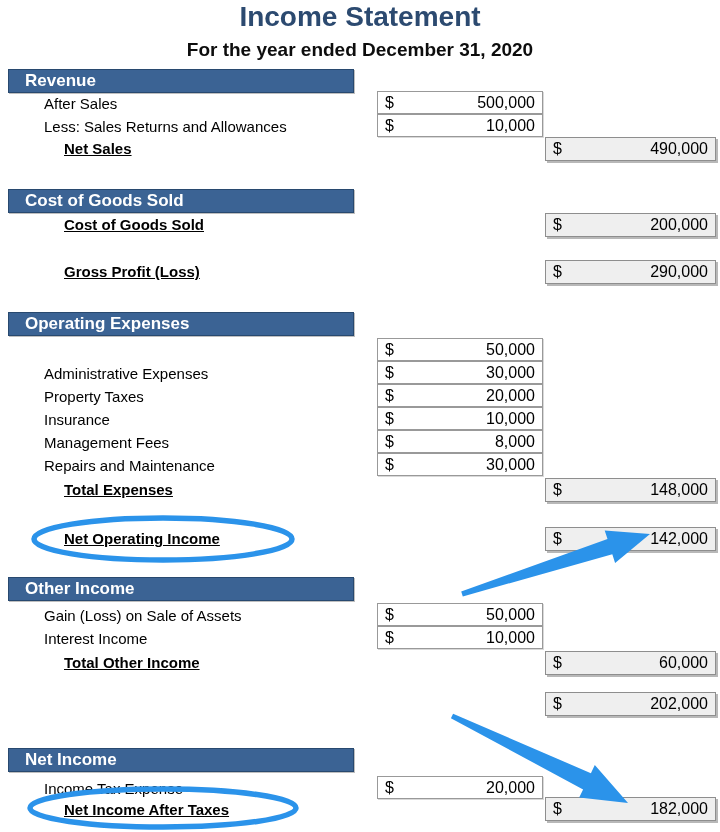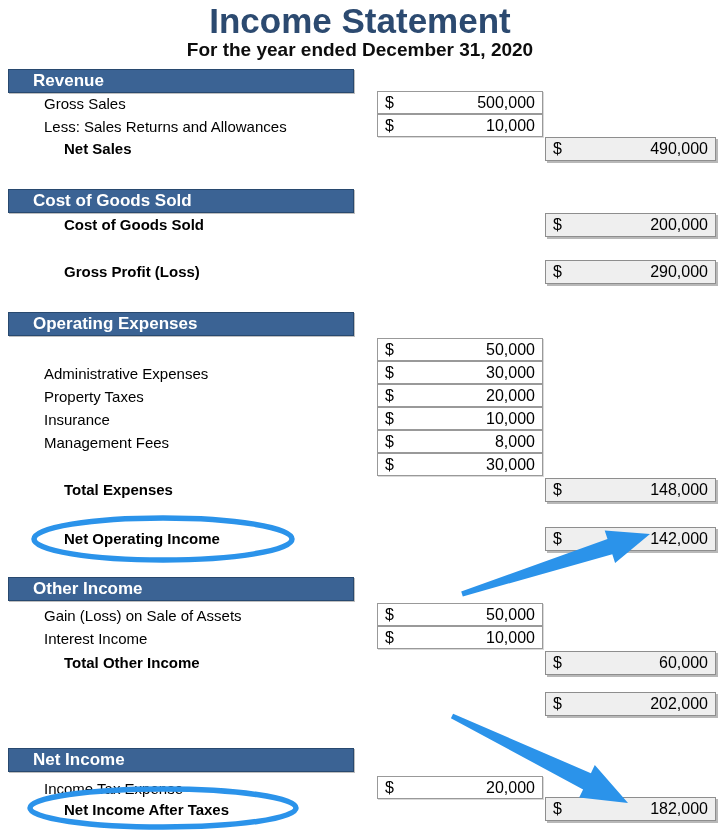--- a/index.html
+++ b/index.html
@@ -2,37 +2,37 @@
 <html><head>
 <meta charset="utf-8">
 <style>
   html,body { margin:0; padding:0; background:#ffffff; }
   .page {
     position:relative; width:720px; height:832px; background:#ffffff;
     font-family:"Liberation Sans","DejaVu Sans",sans-serif; overflow:hidden;
   }
   .title {
     position:absolute; top:1px; left:0; width:100%; text-align:center;
-    font-size:35px; font-weight:bold; color:#2C4A70;
+    font-size:28px; font-weight:bold; color:#2C4A70;
   }
   .subtitle {
     position:absolute; top:39px; left:0; width:100%; text-align:center;
     font-size:19px; font-weight:bold; color:#0d0d0d;
   }
   .secbar {
     position:absolute; left:8px; width:346px; height:24px; box-sizing:border-box;
     background:#3B6394; border:1px solid #28496F; color:#ffffff;
-    font-size:17px; font-weight:bold; line-height:22px; padding-left:24px;
+    font-size:17px; font-weight:bold; line-height:22px; padding-left:16px;
     box-shadow:1px 1px 0 rgba(0,0,0,0.25);
   }
   .rowlabel {
     position:absolute; height:23px; line-height:23px; font-size:15px;
     color:#000; white-space:nowrap;
   }
-  .rowlabel.bold { font-weight:bold; }
+  .rowlabel.bold { font-weight:bold;text-decoration:underline; }
   .box {
     position:absolute; box-sizing:border-box; display:flex;
     justify-content:space-between; align-items:center; padding:0 7px;
     font-size:16px; color:#000;
   }
   .box.mid {
     left:377px; width:166px; height:23px; background:#ffffff;
     border:1px solid #999999; box-shadow:1px 1px 0 rgba(0,0,0,0.15);
   }
   .box.right {
@@ -44,21 +44,21 @@
 </head>
 <body>
 
 <div class="page">
 
   <div class="title">Income Statement</div>
   <div class="subtitle">For the year ended December 31, 2020</div>
 
   <div class="secbar" style="top:69px">Revenue</div>
 
-  <div class="rowlabel" style="top:92px;left:44px">Gross Sales</div>
+  <div class="rowlabel" style="top:92px;left:44px">After Sales</div>
   <div class="box mid" style="top:91px">
     <span>$</span>
     <span>500,000</span>
   </div>
 
   <div class="rowlabel" style="top:115px;left:44px">Less: Sales Returns and Allowances</div>
   <div class="box mid" style="top:114px">
     <span>$</span>
     <span>10,000</span>
   </div>
@@ -107,20 +107,21 @@
     <span>$</span>
     <span>10,000</span>
   </div>
 
   <div class="rowlabel" style="top:431px;left:44px">Management Fees</div>
   <div class="box mid" style="top:430px">
     <span>$</span>
     <span>8,000</span>
   </div>
 
+  <div class="rowlabel" style="top:454px;left:44px">Repairs and Maintenance</div>
   <div class="box mid" style="top:453px">
     <span>$</span>
     <span>30,000</span>
   </div>
 
   <div class="rowlabel bold" style="top:478px;left:64px">Total Expenses</div>
   <div class="box right" style="top:478px">
     <span>$</span>
     <span>148,000</span>
   </div>

